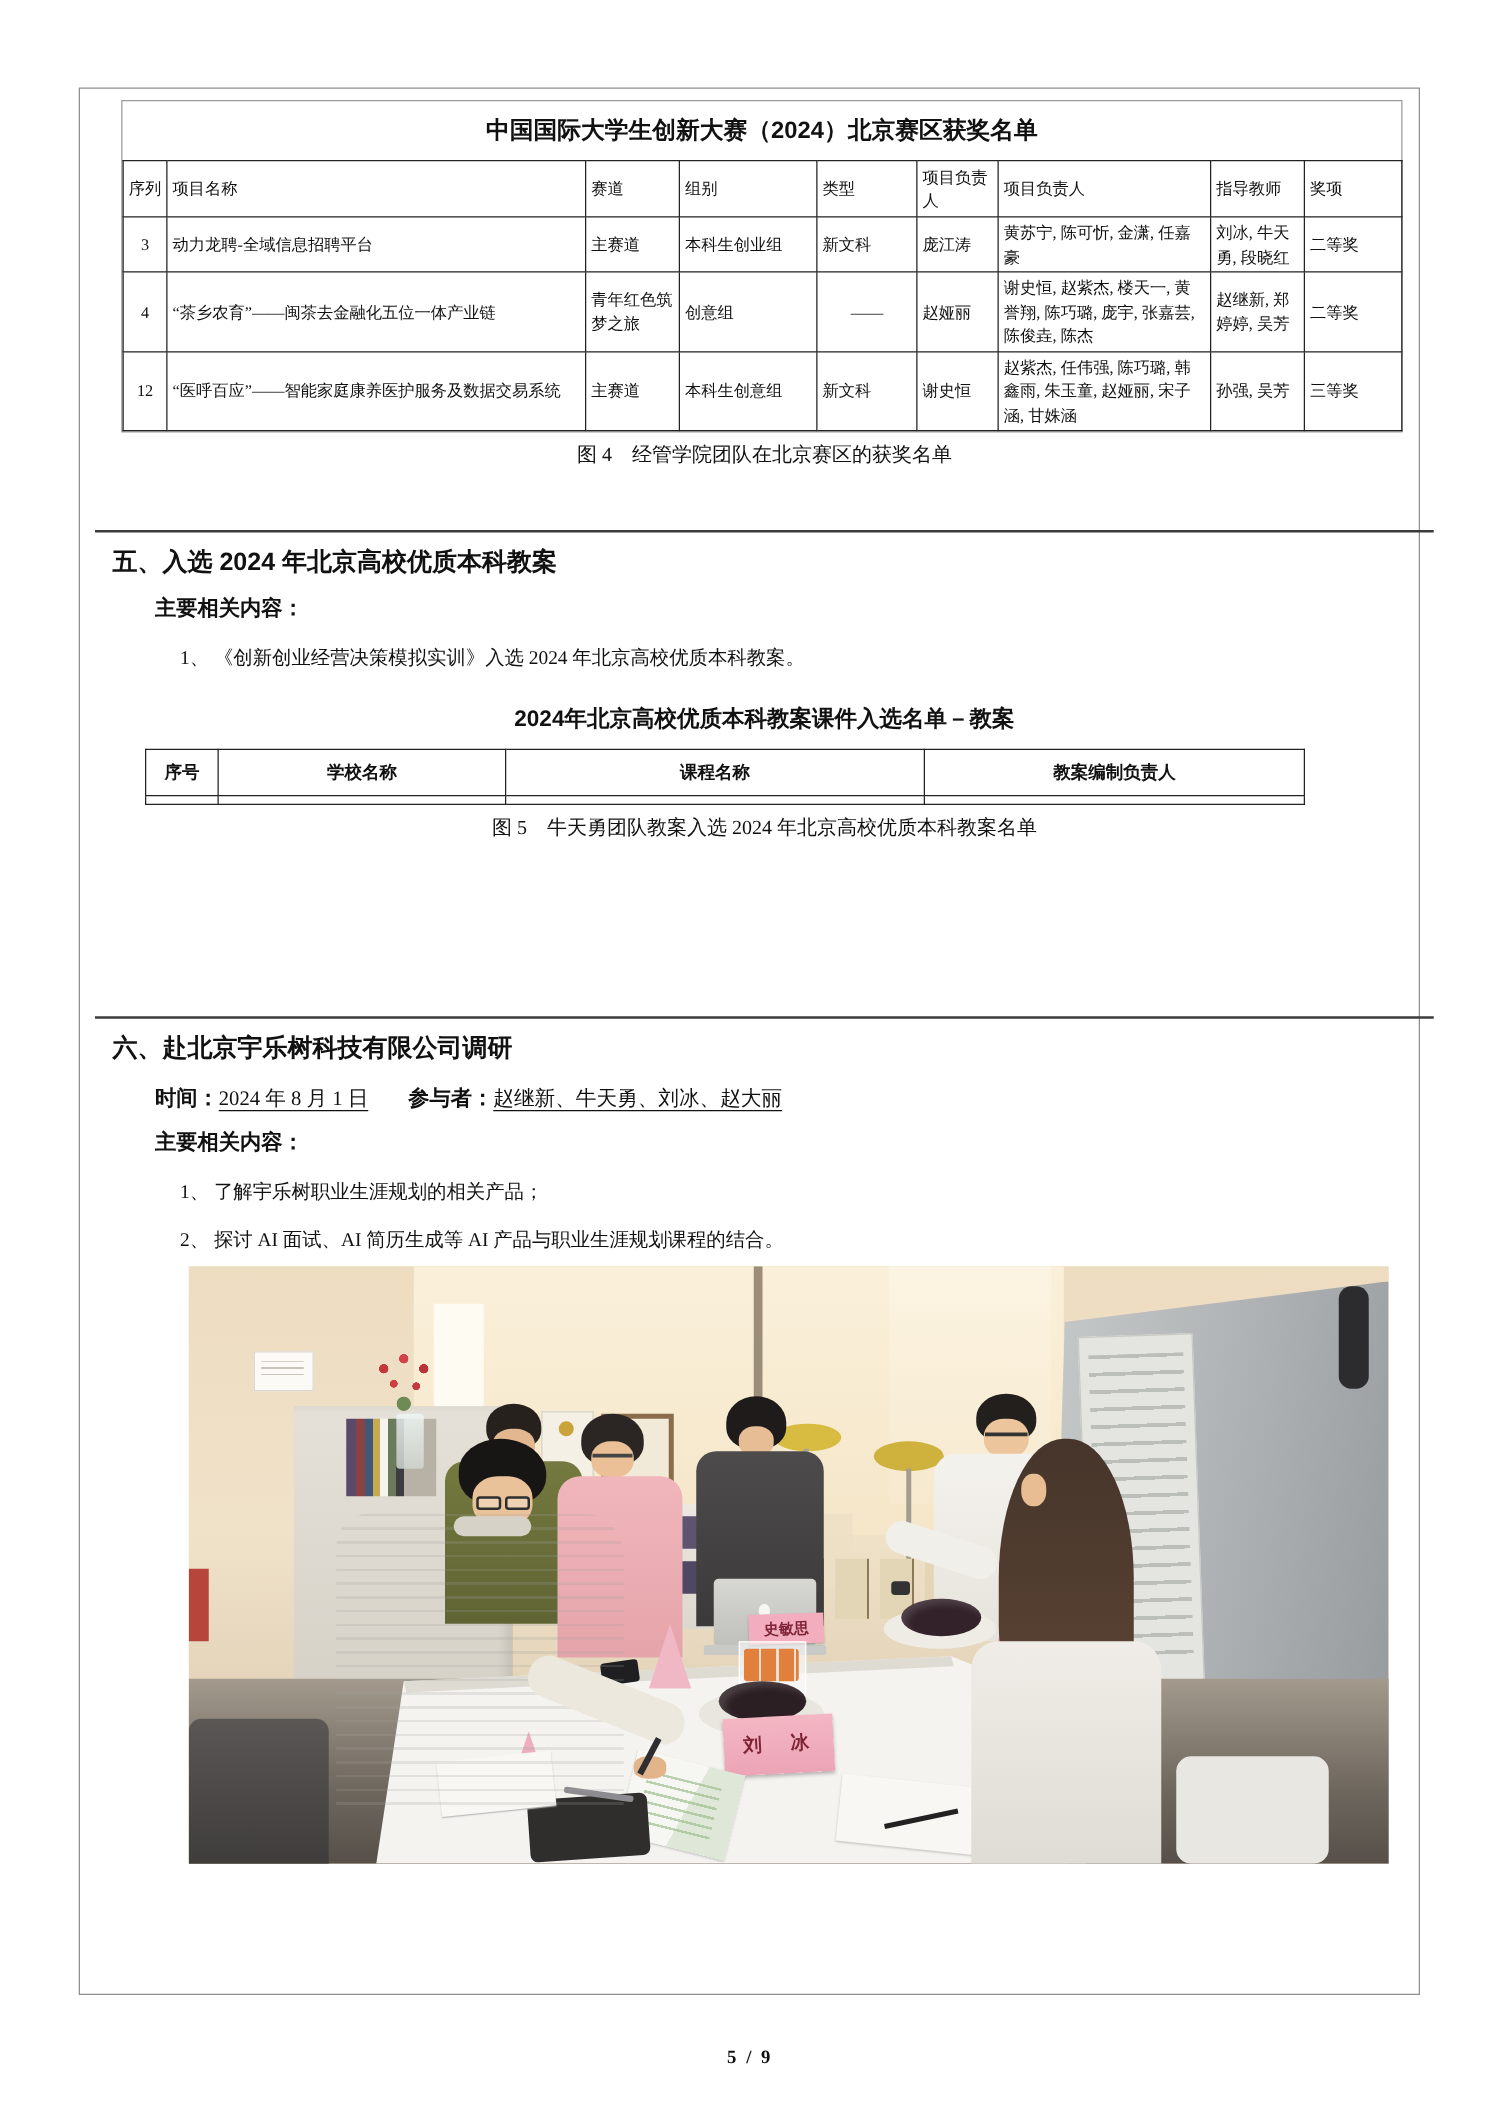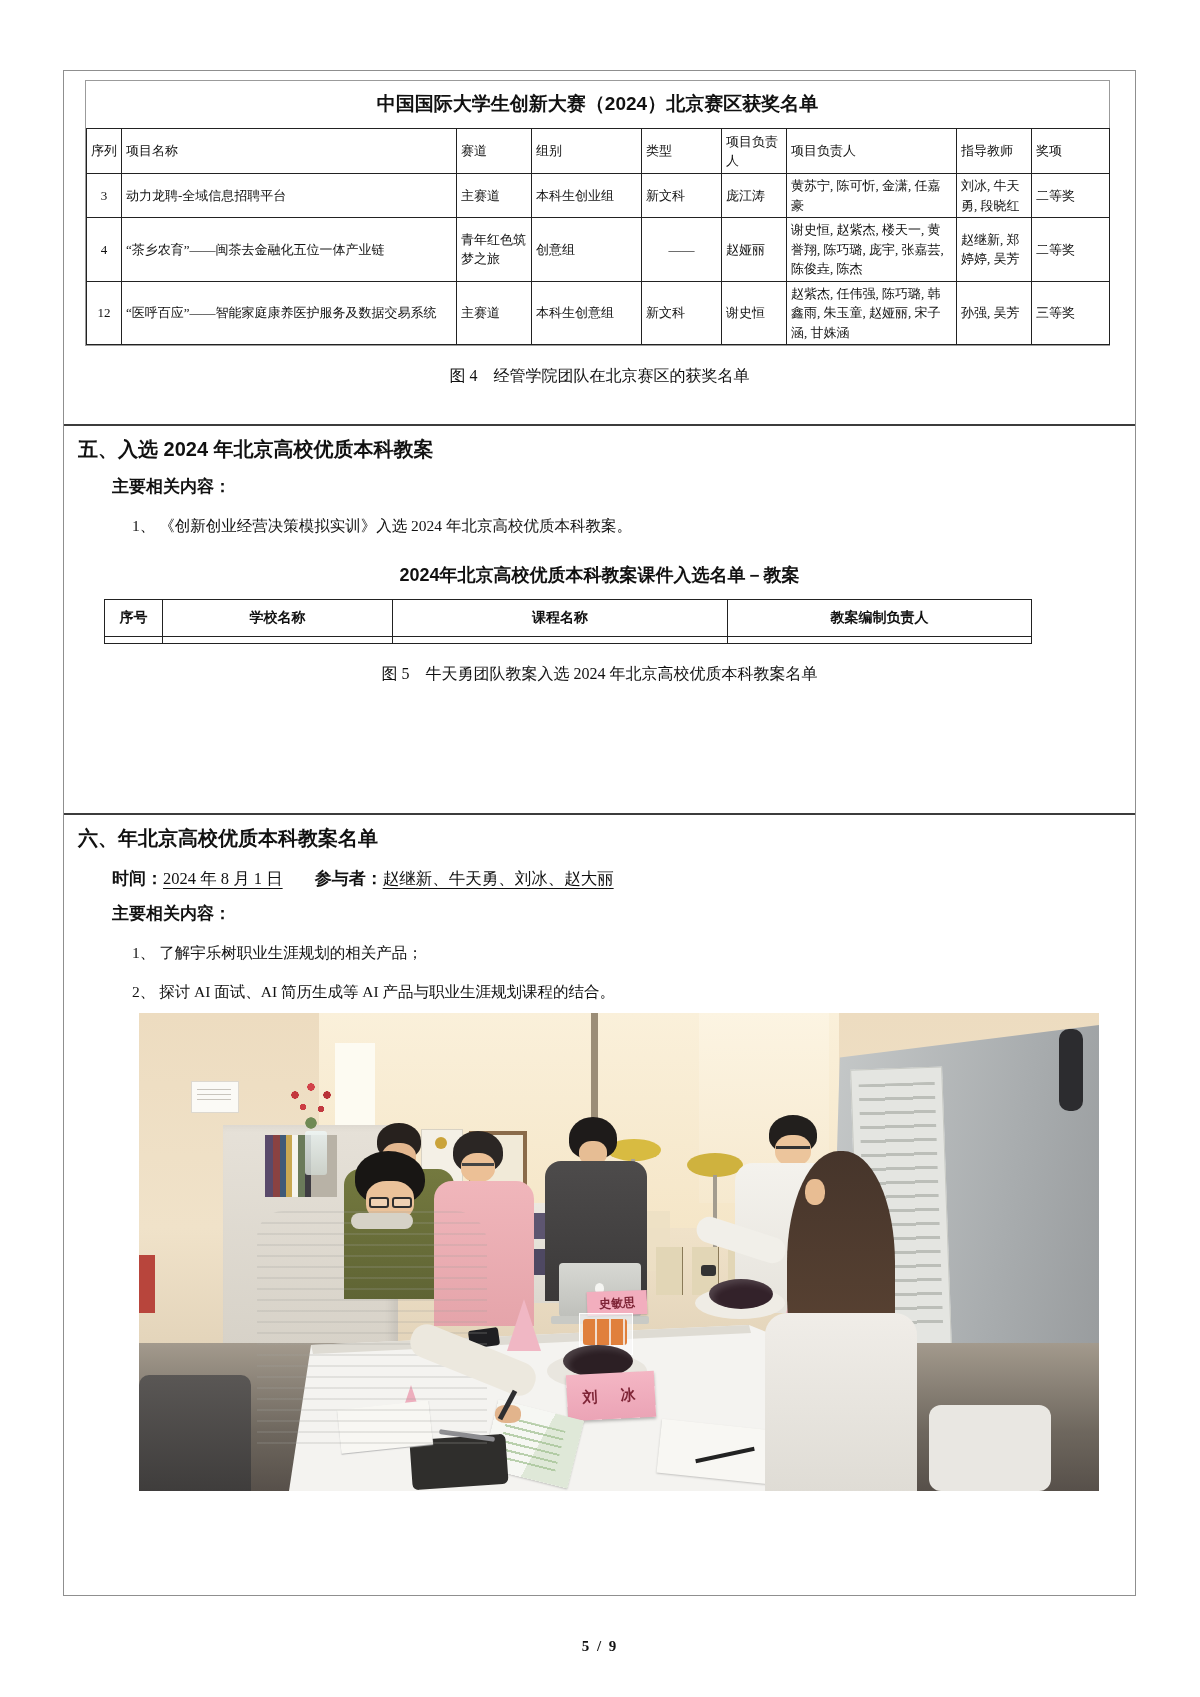--- a/index.html
+++ b/index.html
@@ -1,20 +1,20 @@
 <!DOCTYPE html>
 <html><head>
 <meta charset="utf-8">
 <style>
   html,body{margin:0;padding:0;background:#fff;}
   .page{position:relative;width:1200px;height:1697px;background:#fff;overflow:hidden;
         font-family:"Liberation Serif","DejaVu Serif",serif;color:#111;}
   .frame{position:absolute;left:63px;top:70px;width:1073px;height:1526px;
          border:1px solid #8f8f8f;box-sizing:border-box;}
-  .cell{position:absolute;left:0;width:100%;box-sizing:border-box;}
+  .cell{position:absolute;left:12px;width:100%;box-sizing:border-box;}
   .c1{top:0;height:353px;}
   .c2{top:353px;height:389px;border-top:2px solid #3c3c3c;}
   .c3{top:742px;height:782px;border-top:2px solid #3c3c3c;}
   .h2{font-family:"Liberation Sans","DejaVu Sans",sans-serif;font-weight:bold;
       font-size:20px;margin:10px 0 0 14px;}
   .meta{margin:15px 0 0 48px;font-size:17px;}
   .blabel{font-family:"Liberation Sans","DejaVu Sans",sans-serif;font-weight:bold;font-size:17px;}
   .uval{text-decoration:underline;text-underline-offset:4px;font-size:16.5px;}
   .gap{display:inline-block;width:32px;}
   .clabel{font-family:Liberation Serif, serif;font-weight:bold;
@@ -30,21 +30,21 @@
   table.t1 tr.hd td{height:40px;}
   
   .t2title{text-align:center;font-family:"Liberation Sans","DejaVu Sans",sans-serif;
            font-weight:bold;font-size:18px;margin-top:26px;}
   table.t2{border-collapse:collapse;margin:12px 0 0 40px;width:927px;table-layout:fixed;font-size:13.5px;}
   table.t2 td{border:1px solid #222;text-align:center;padding:3px 2px;}
   table.t2 tr.hd td{font-family:"Liberation Sans","DejaVu Sans",sans-serif;font-weight:bold;
                     font-size:14px;height:30px;}
   table.t2 tr.stub td{height:6px;padding:0;}
   table.t2.frag{margin-top:16px;}
-  .cap{text-align:center;font-size:16px;margin-top:20px;}
+  .cap{text-align:center;font-size:16px;margin-top:8px;}
   .pagenum{position:absolute;left:0;width:100%;top:1638px;text-align:center;
            font-size:15px;font-weight:bold;letter-spacing:2px;}
   
   .photo{position:absolute;left:75px;top:198px;width:960px;height:478px;overflow:hidden;
          background:linear-gradient(180deg,#eddcc0,#f0e2c9 45%,#e3d4ba 70%,#d8c9b0);}
   .a{position:absolute;}
   .tri{clip-path:polygon(50% 0,0 100%,100% 100%);}
   .cardtxt{color:#7e2436;font-family:"Liberation Sans","DejaVu Sans",sans-serif;
            font-weight:bold;text-align:center;}
 </style>
@@ -145,21 +145,21 @@
               <td></td>
               <td></td>
               <td></td>
             </tr>
       </tbody>
         </table>
       <div class="cap">图 5　牛天勇团队教案入选 2024 年北京高校优质本科教案名单</div>
     </div>
 
     <div class="cell c3">
-      <div class="h2">六、年北京高校优质本科教案名单</div>
+      <div class="h2">六、赴北京宇乐树科技有限公司调研</div>
       <p class="meta">
         <span class="blabel">时间：</span><span class="uval">2024 年 8 月 1 日</span><span class="gap"></span><span class="blabel">参与者：</span><span class="uval">赵继新、牛天勇、刘冰、赵大丽</span>
       </p>
       <div class="clabel">主要相关内容：</div>
       <p class="item">1、 了解宇乐树职业生涯规划的相关产品；</p>
       <p class="item">2、 探讨 AI 面试、AI 简历生成等 AI 产品与职业生涯规划课程的结合。</p>
 
       <div class="photo">
         <div class="a" style="left:180px;top:0;width:520px;height:215px;background:linear-gradient(180deg,#faf0da,#f5e6c8);"></div>
         <div class="a" style="left:196px;top:30px;width:40px;height:85px;background:#fdfbf2;"></div>

